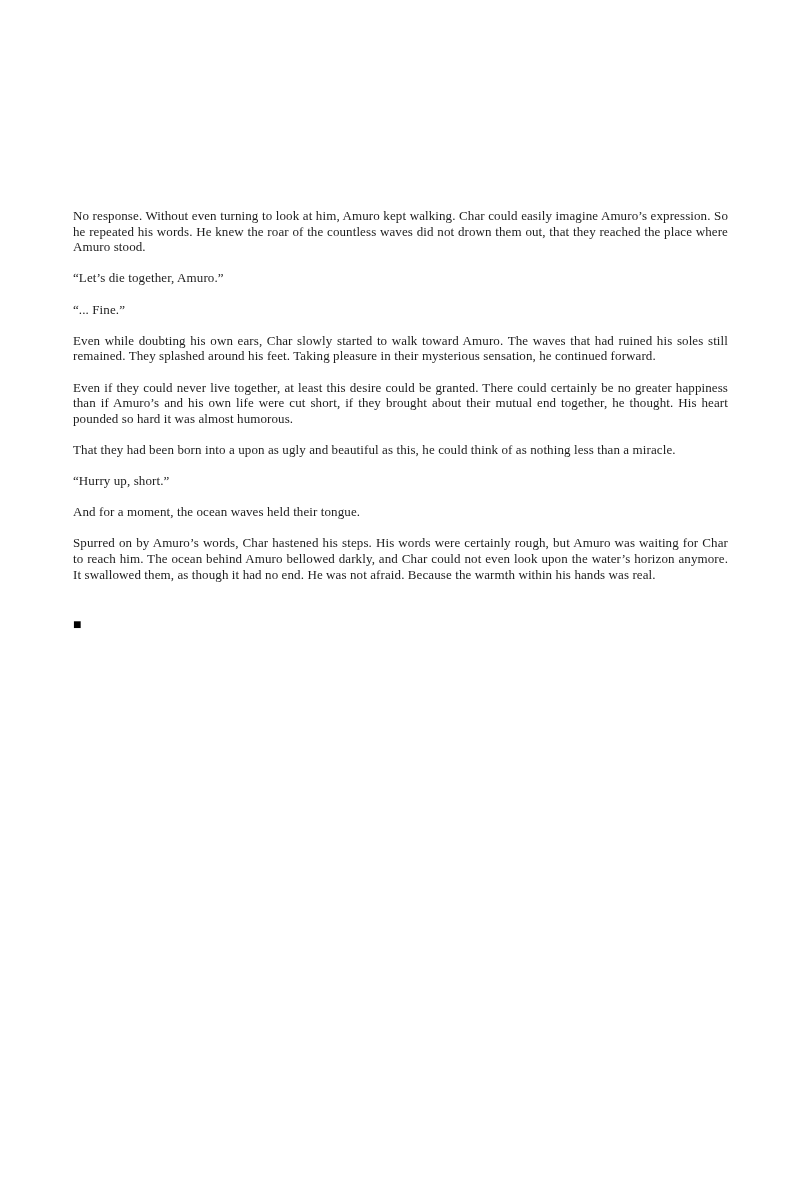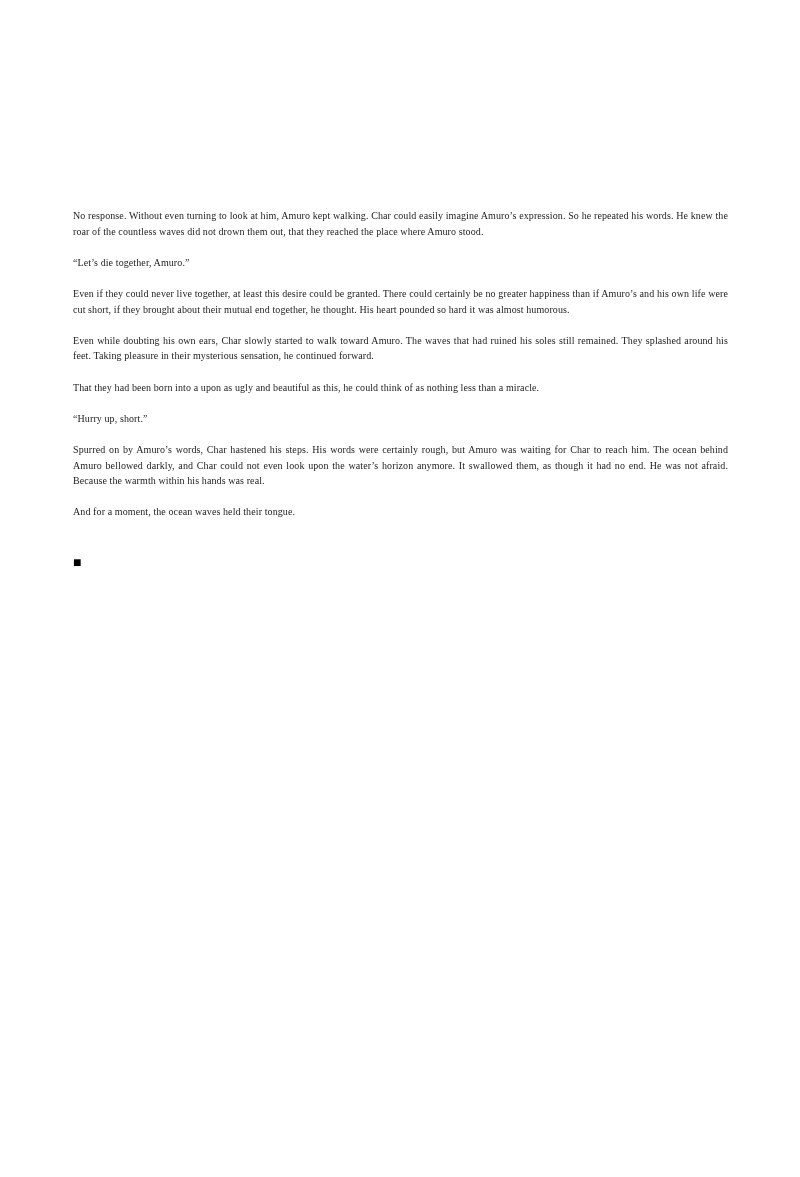--- a/index.html
+++ b/index.html
@@ -16,39 +16,40 @@
     overflow: hidden;
   }
   .page {
     position: absolute;
     left: 73px;
     top: 208px;
     width: 655px;
   }
   .page p {
     margin: 0 0 15.6px 0;
-    font-size: 10px;
+    font-size: 13px;
     line-height: 15.6px;
     text-align: justify;
     letter-spacing: 0.1px;
   }
   .end-marker {
     display: block;
     margin-top: 36px;
     font-size: 14px;
     line-height: 14px;
     color: #000000;
   }
 </style>
 </head>
 <body>
 
 <div class="page">
   <p>No response. Without even turning to look at him, Amuro kept walking. Char could easily imagine Amuro’s expression. So he repeated his words. He knew the roar of the countless waves did not drown them out, that they reached the place where Amuro stood.</p>
   <p>“Let’s die together, Amuro.”</p>
+  <p>“... Fine.”</p>
+  <p>Even while doubting his own ears, Char slowly started to walk toward Amuro. The waves that had ruined his soles still remained. They splashed around his feet. Taking pleasure in their mysterious sensation, he continued forward.</p>
   <p>Even if they could never live together, at least this desire could be granted.  There could certainly be no greater happiness than if Amuro’s and his own life were cut short, if they brought about their mutual end together, he thought.  His heart pounded so hard it was almost humorous.</p>
-  <p>Even while doubting his own ears, Char slowly started to walk toward Amuro. The waves that had ruined his soles still remained. They splashed around his feet. Taking pleasure in their mysterious sensation, he continued forward.</p>
   <p>That they had been born into a upon as ugly and beautiful as this, he could think of as nothing less than a miracle.</p>
   <p>“Hurry up, short.”</p>
+  <p>And for a moment, the ocean waves held their tongue.</p>
   <p>Spurred on by Amuro’s words, Char hastened his steps. His words were certainly rough, but Amuro was waiting for Char to reach him. The ocean behind Amuro bellowed darkly, and Char could not even look upon the water’s horizon anymore. It swallowed them, as though it had no end. He was not afraid. Because the warmth within his hands was real.</p>
-  <p>And for a moment, the ocean waves held their tongue.</p>
   <span class="end-marker">■</span>
 </div>
 
 </body></html>

